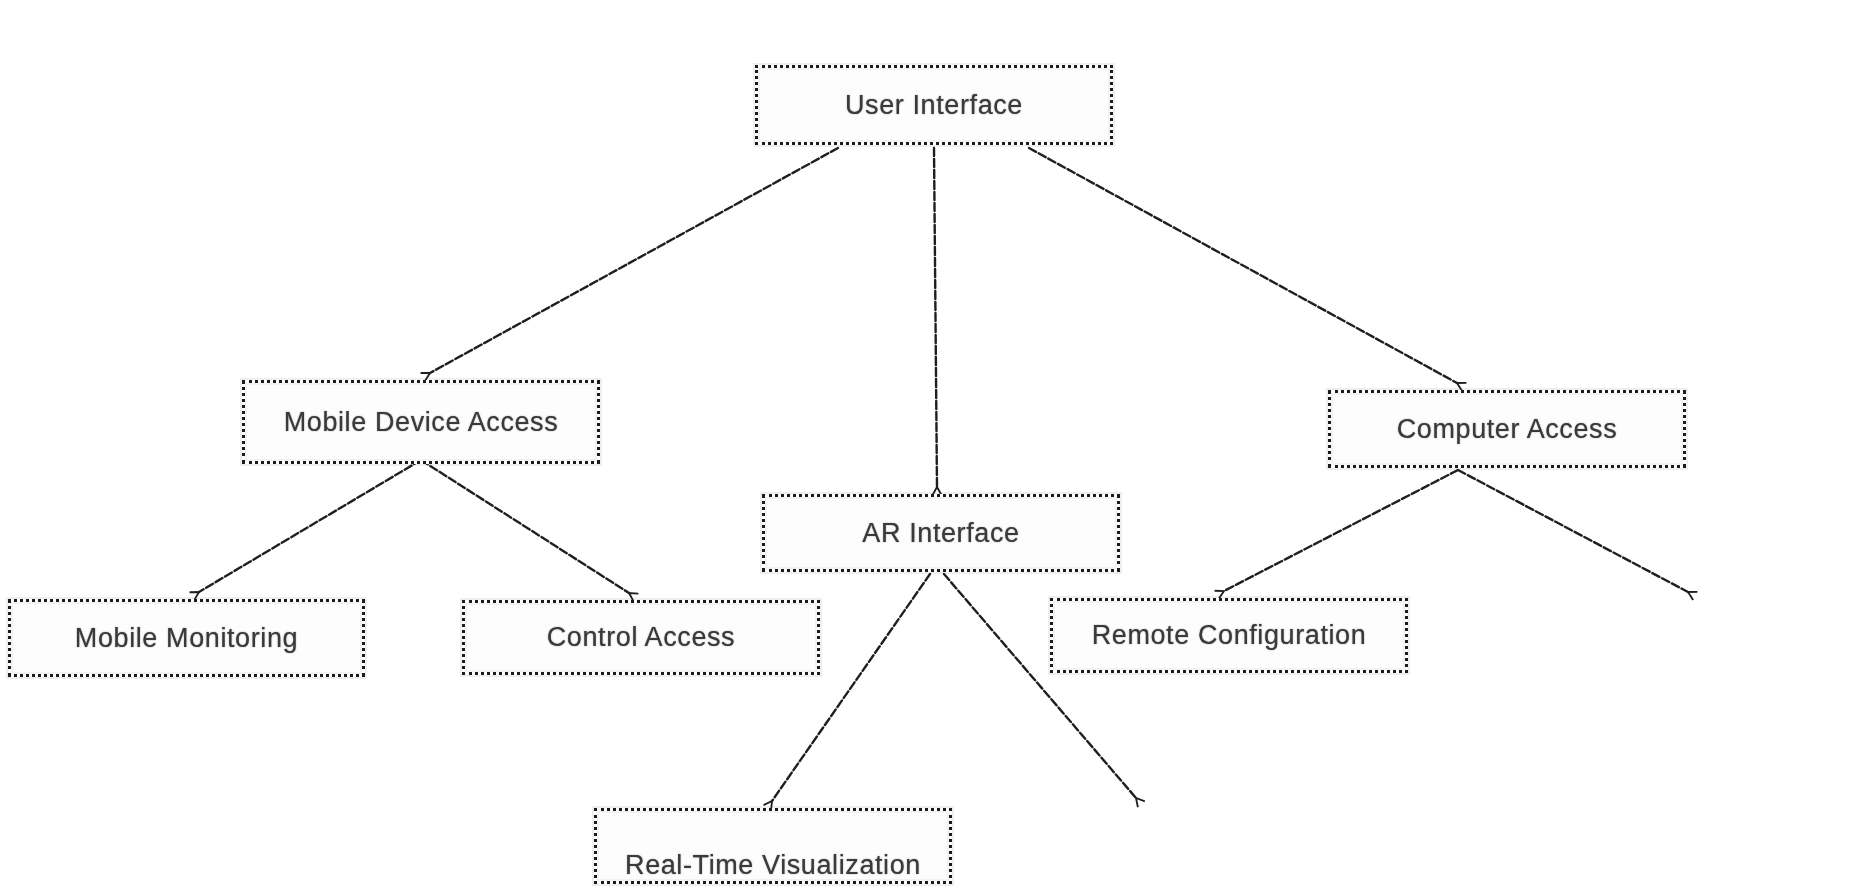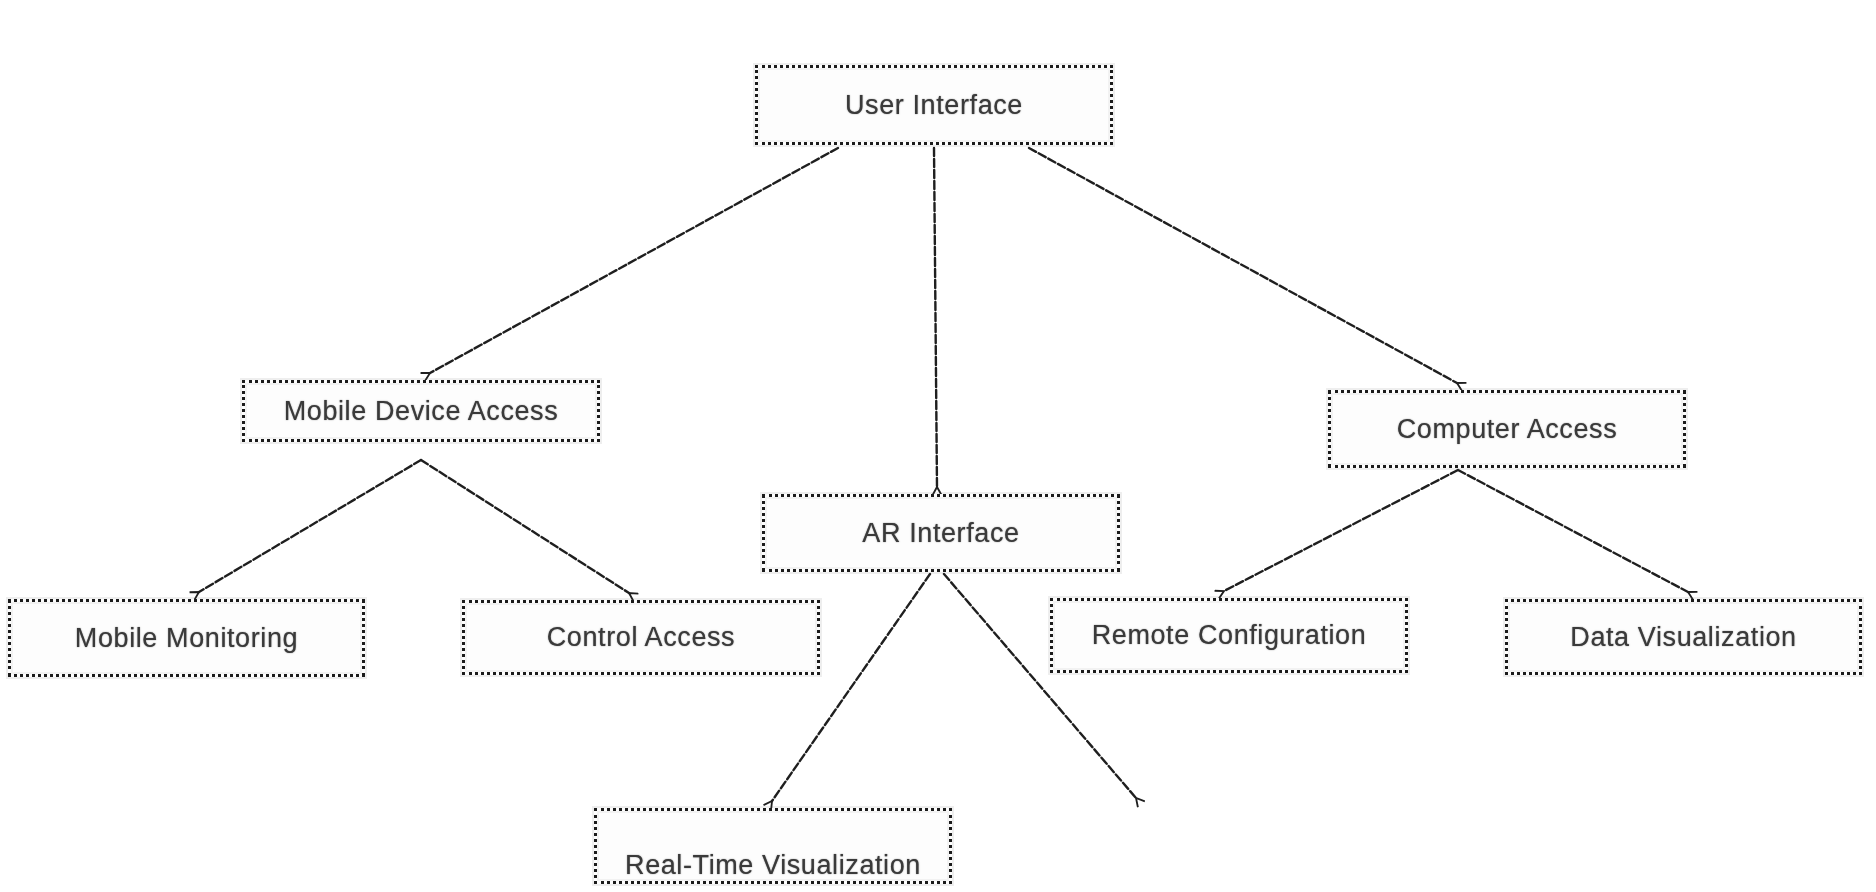--- a/index.html
+++ b/index.html
@@ -36,21 +36,21 @@
   }
   .node-label {
     font-size: 27px;
     color: #3a3a3a;
     letter-spacing: 0.6px;
     text-shadow: 0 0 1px rgba(40,40,40,0.55), 0 0 2px rgba(90,90,90,0.25);
     white-space: nowrap;
   }
   
   #n-user-interface        { left: 755px;  top: 65px;  width: 358px; height: 80px; }
-  #n-mobile-device-access  { left: 242px;  top: 380px; width: 358px; height: 62px; }
+  #n-mobile-device-access  { left: 242px;  top: 380px; width: 358px; height: 84px; }
   #n-ar-interface          { left: 762px;  top: 494px; width: 358px; height: 78px; }
   #n-computer-access       { left: 1288px; top: 390px; width: 358px; height: 78px; margin-left: 40px; }
   #n-remote-monitoring     { left: 8px;    top: 599px; width: 357px; height: 78px; }
   #n-control-inputs        { left: 462px;  top: 600px; width: 358px; height: 75px; }
   #n-system-configuration  { left: 1050px; top: 598px; width: 358px; height: 75px; }
   #n-data-visualization    { left: 1505px; top: 599px; width: 357px; height: 76px; }
   #n-real-time-visualization { left: 594px; top: 808px; width: 358px; height: 76px; align-items: flex-end; }
   #n-remote-assistance     { left: 967px;  top: 805px; width: 358px; height: 78px; }
   .edge {
     stroke: #1f1f1f;
@@ -103,22 +103,19 @@
   </div>
 
   <div class="node" id="n-control-inputs">
     <span class="node-label">Control Access</span>
   </div>
 
   <div class="node" id="n-system-configuration">
     <span class="node-label">Remote Configuration</span>
   </div>
 
-  <div class="node" id="n-data-visualization">
-    <span class="node-label">Data Visualization</span>
-  </div>
 
   <div class="node" id="n-real-time-visualization">
     <span class="node-label">Real-Time Visualization</span>
   </div>
 
 
 </div>
 
 </body></html>

